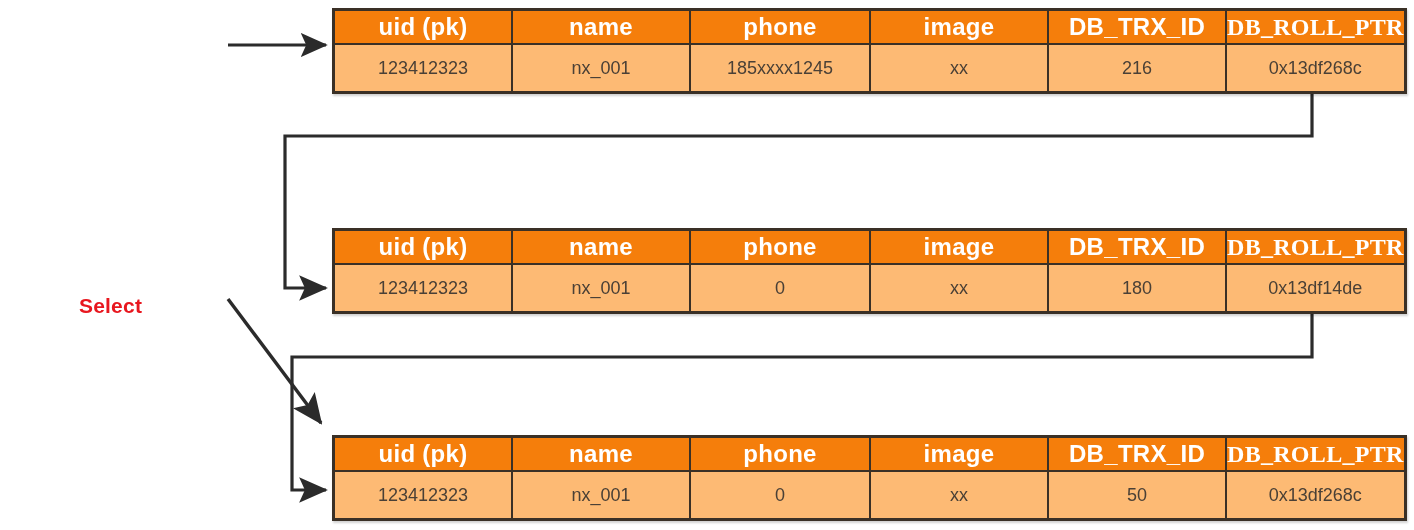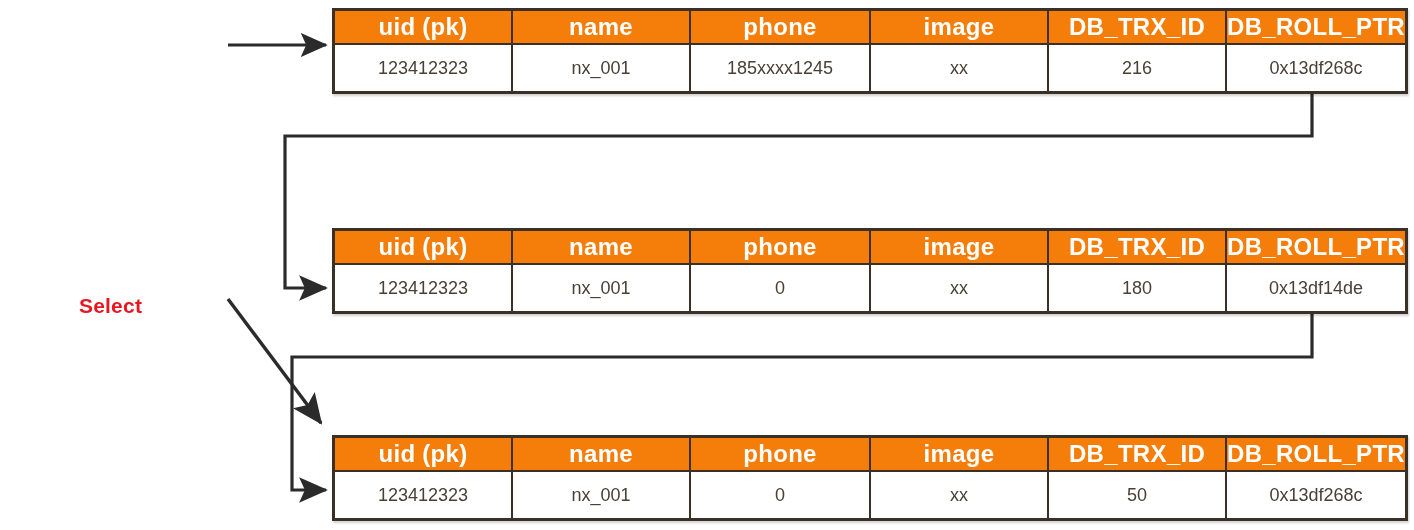--- a/index.html
+++ b/index.html
@@ -63,35 +63,35 @@
   .record-table thead td {
     background: #F57E0B;
     color: #ffffff;
     font-weight: bold;
     font-size: 24px;
     height: 32px;
     line-height: 32px;
     letter-spacing: 0.3px;
   }
   .record-table tbody td {
-    background: #ffffff;
+    background: #fdba74;
     color: #4a4036;
     font-size: 18px;
     height: 46px;
     line-height: 46px;
     font-weight: normal;
   }
 
   
   .col-uid   { width: 176px; }
   .col-name  { width: 176px; }
   .col-phone { width: 178px; }
   .col-image { width: 176px; }
   .col-trx   { width: 176px; }
-  .col-roll  { width: 170px; }
+  .col-roll  { width: 170px; font-family: Liberation Serif, serif; }
 
   #table-0 { left: 332px; top: 8px;   }
   #table-1 { left: 332px; top: 228px; }
   #table-2 { left: 332px; top: 435px; }
 </style>
 </head>
 <body>
 
 <div id="stage">
 

